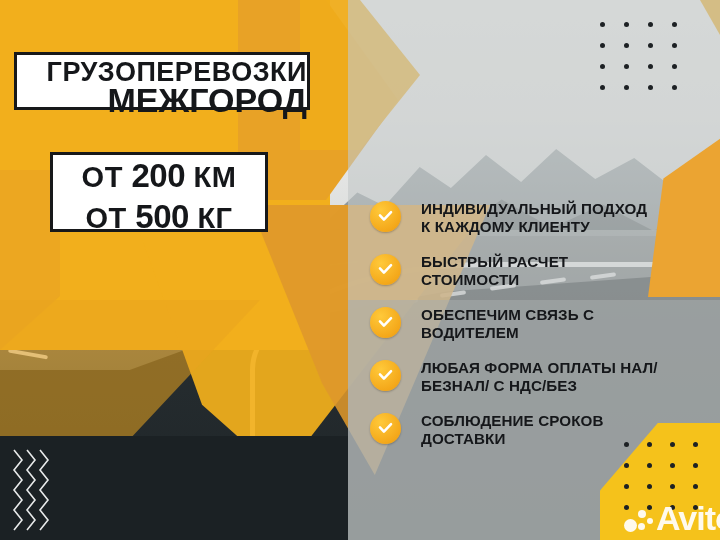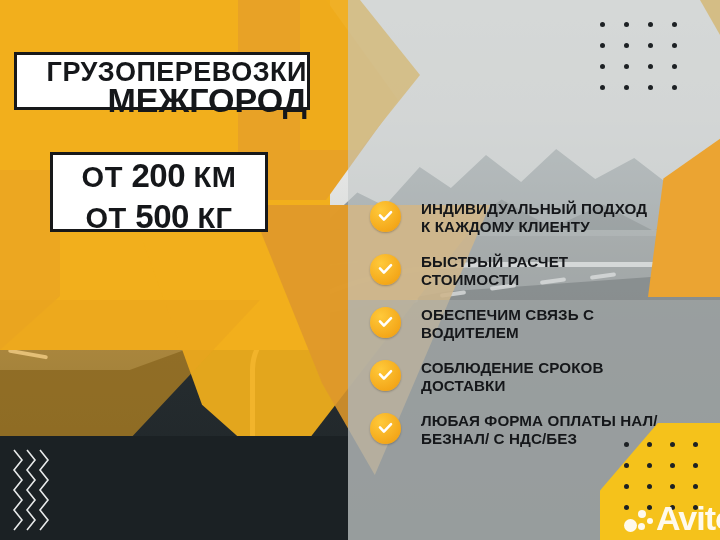--- a/index.html
+++ b/index.html
@@ -332,34 +332,34 @@
       </span>
     </div>
 
     <div class="bullet">
       <span class="chk">
         <svg width="19" height="19" viewBox="0 0 24 24">
             <path d="M5 10.5 L10 16 L19 6.5" fill="none" stroke="#ffffff" stroke-width="3.2" stroke-linecap="round" stroke-linejoin="round"></path>
           </svg>
       </span>
       <span class="btxt">
+        <span>ЛЮБАЯ ФОРМА ОПЛАТЫ НАЛ/</span><br>
+        <span>БЕЗНАЛ/ С НДС/БЕЗ</span>
+      </span>
+    </div>
+
+    <div class="bullet">
+      <span class="chk">
+        <svg width="19" height="19" viewBox="0 0 24 24">
+            <path d="M5 10.5 L10 16 L19 6.5" fill="none" stroke="#ffffff" stroke-width="3.2" stroke-linecap="round" stroke-linejoin="round"></path>
+          </svg>
+      </span>
+      <span class="btxt">
         <span>СОБЛЮДЕНИЕ СРОКОВ</span><br>
         <span>ДОСТАВКИ</span>
-      </span>
-    </div>
-
-    <div class="bullet">
-      <span class="chk">
-        <svg width="19" height="19" viewBox="0 0 24 24">
-            <path d="M5 10.5 L10 16 L19 6.5" fill="none" stroke="#ffffff" stroke-width="3.2" stroke-linecap="round" stroke-linejoin="round"></path>
-          </svg>
-      </span>
-      <span class="btxt">
-        <span>ЛЮБАЯ ФОРМА ОПЛАТЫ НАЛ/</span><br>
-        <span>БЕЗНАЛ/ С НДС/БЕЗ</span>
       </span>
     </div>
 
   </div>
 
 
   <div class="avito">
     <div class="av-dot" style="left:2px;top:14px;width:13px;height:13px;"></div>
     <div class="av-dot" style="left:16px;top:5px;width:8px;height:8px;"></div>
     <div class="av-dot" style="left:16px;top:18px;width:7px;height:7px;"></div>

